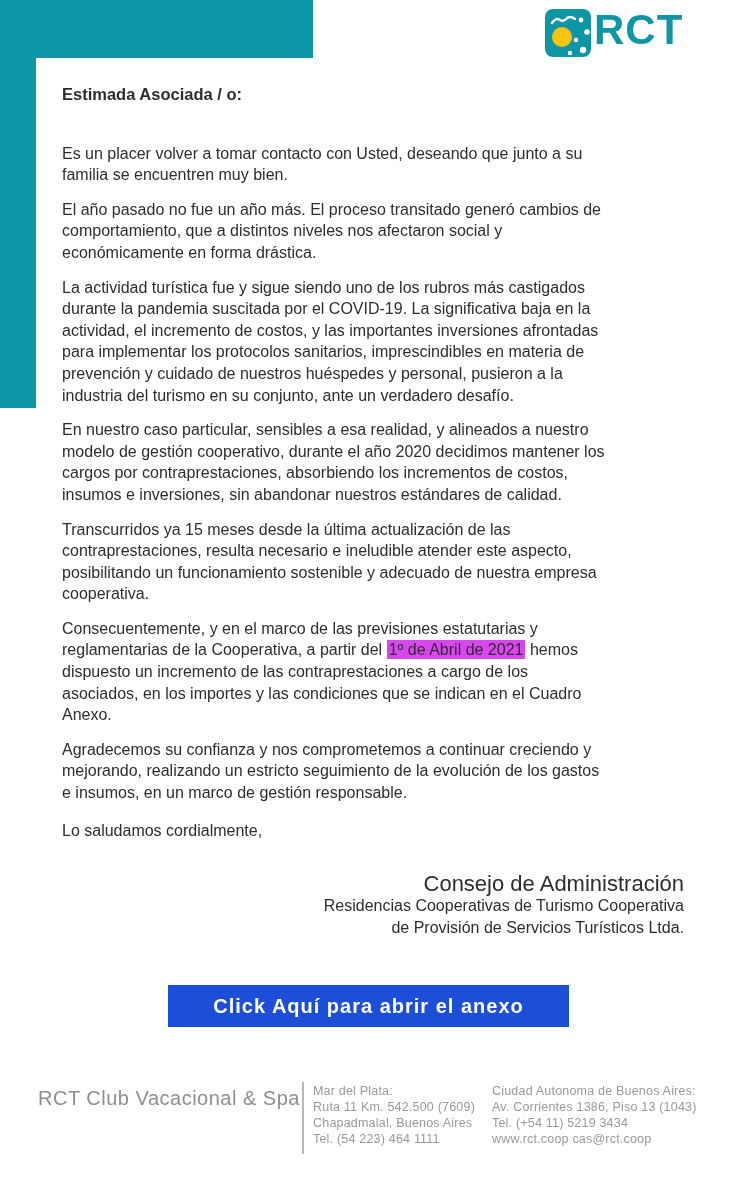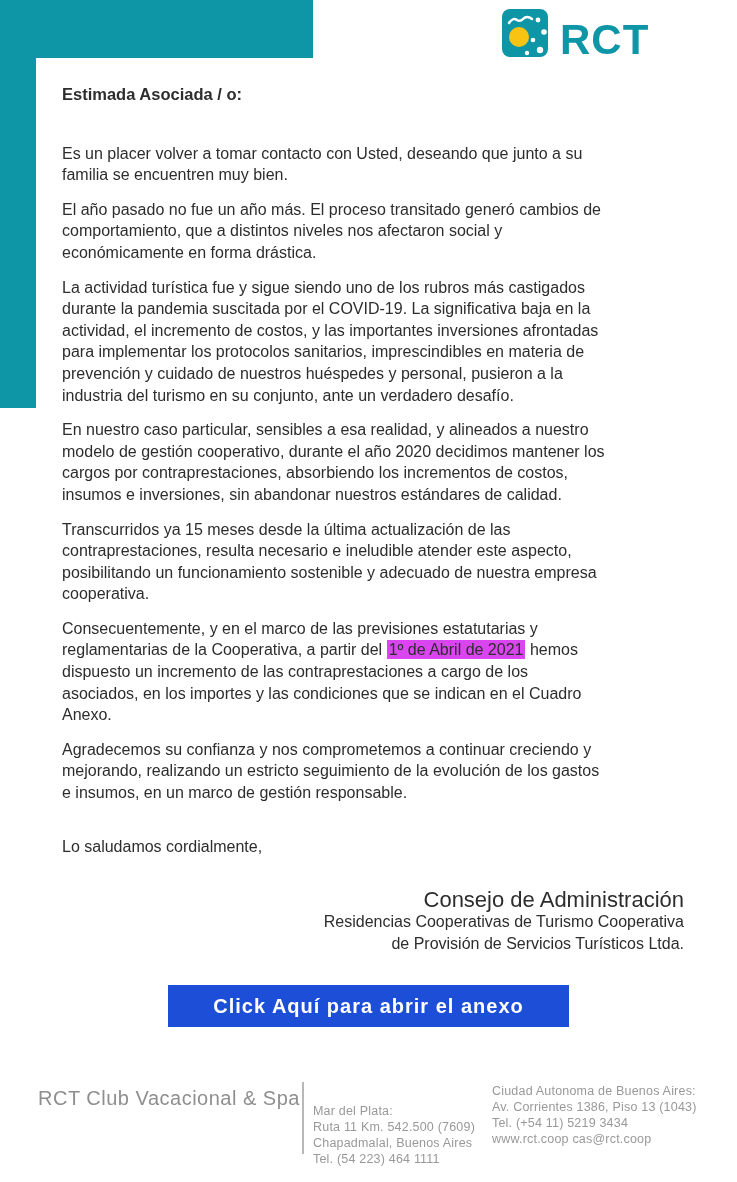--- a/index.html
+++ b/index.html
@@ -6,29 +6,29 @@
   html,body { background:#ffffff; }
   .page {
     position:relative; width:737px; height:1182px; background:#ffffff;
     font-family:"Liberation Sans", sans-serif; overflow:hidden;
   }
   
   .bar-top  { position:absolute; left:0; top:0; width:313px; height:58px; background:#0E96A6; }
   .bar-left { position:absolute; left:0; top:0; width:36px; height:408px; background:#0E96A6; }
 
   
-  .logo { position:absolute; top:9px; left:502px; display:flex; align-items:flex-end; gap:9px; }
+  .logo { position:absolute; top:9px; left:545px; display:flex; align-items:flex-start; }
   .logo-text { font-size:42px; font-weight:800; color:#0E96A6; letter-spacing:1px; line-height:1; }
 
   
   .content { position:absolute; left:62px; top:84px; width:640px; color:#2D2D2D; font-size:16px; line-height:21.6px; }
   .greeting { font-weight:700; font-size:16.5px; margin:0 0 37px 0; }
   .para { margin:0 0 13px 0; white-space:pre-line; }
   .para mark { background:#d946ef; color:#2D2D2D; padding:1px 2px; }
-  .closing { margin-top:32px; }
+  .closing { margin-top:16px; }
   .signature { margin-top:32px; text-align:right; padding-right:18px; line-height:22px; }
   .sig-bold { font-weight:400; font-size:22px; }
 
   
   .cta-wrap { position:absolute; top:985px; left:0; width:737px; text-align:center; }
   .cta {
     display:inline-block; width:401px; height:42px; line-height:42px;
     background:#1d4ed8; color:#ffffff; font-size:20px; font-weight:700;
     letter-spacing:1px; border:none; cursor:pointer;
     font-family:"Liberation Sans", sans-serif;
@@ -37,21 +37,21 @@
   
   .footer-brand {
     position:absolute; left:38px; top:1087px; width:262px; text-align:center;
     color:#8F8F8F; font-size:20px; font-weight:400; letter-spacing:0.5px;
   }
   .footer-divider { position:absolute; left:302px; top:1082px; width:2px; height:72px; background:#B8B8B8; }
   .footer-col {
     position:absolute; top:1083px; color:#999999; font-size:12.5px;
     line-height:16px; white-space:pre-line; letter-spacing:0.2px;
   }
-  .footer-col.mdq  { left:313px; width:172px;margin-top:20px; }
+  .footer-col.mdq  { left:313px; width:172px; }
   .footer-col.caba { left:492px; width:240px; }
 </style>
 </head>
 <body>
 
 <div class="page">
 
   <div class="bar-top"></div>
   <div class="bar-left"></div>
 

